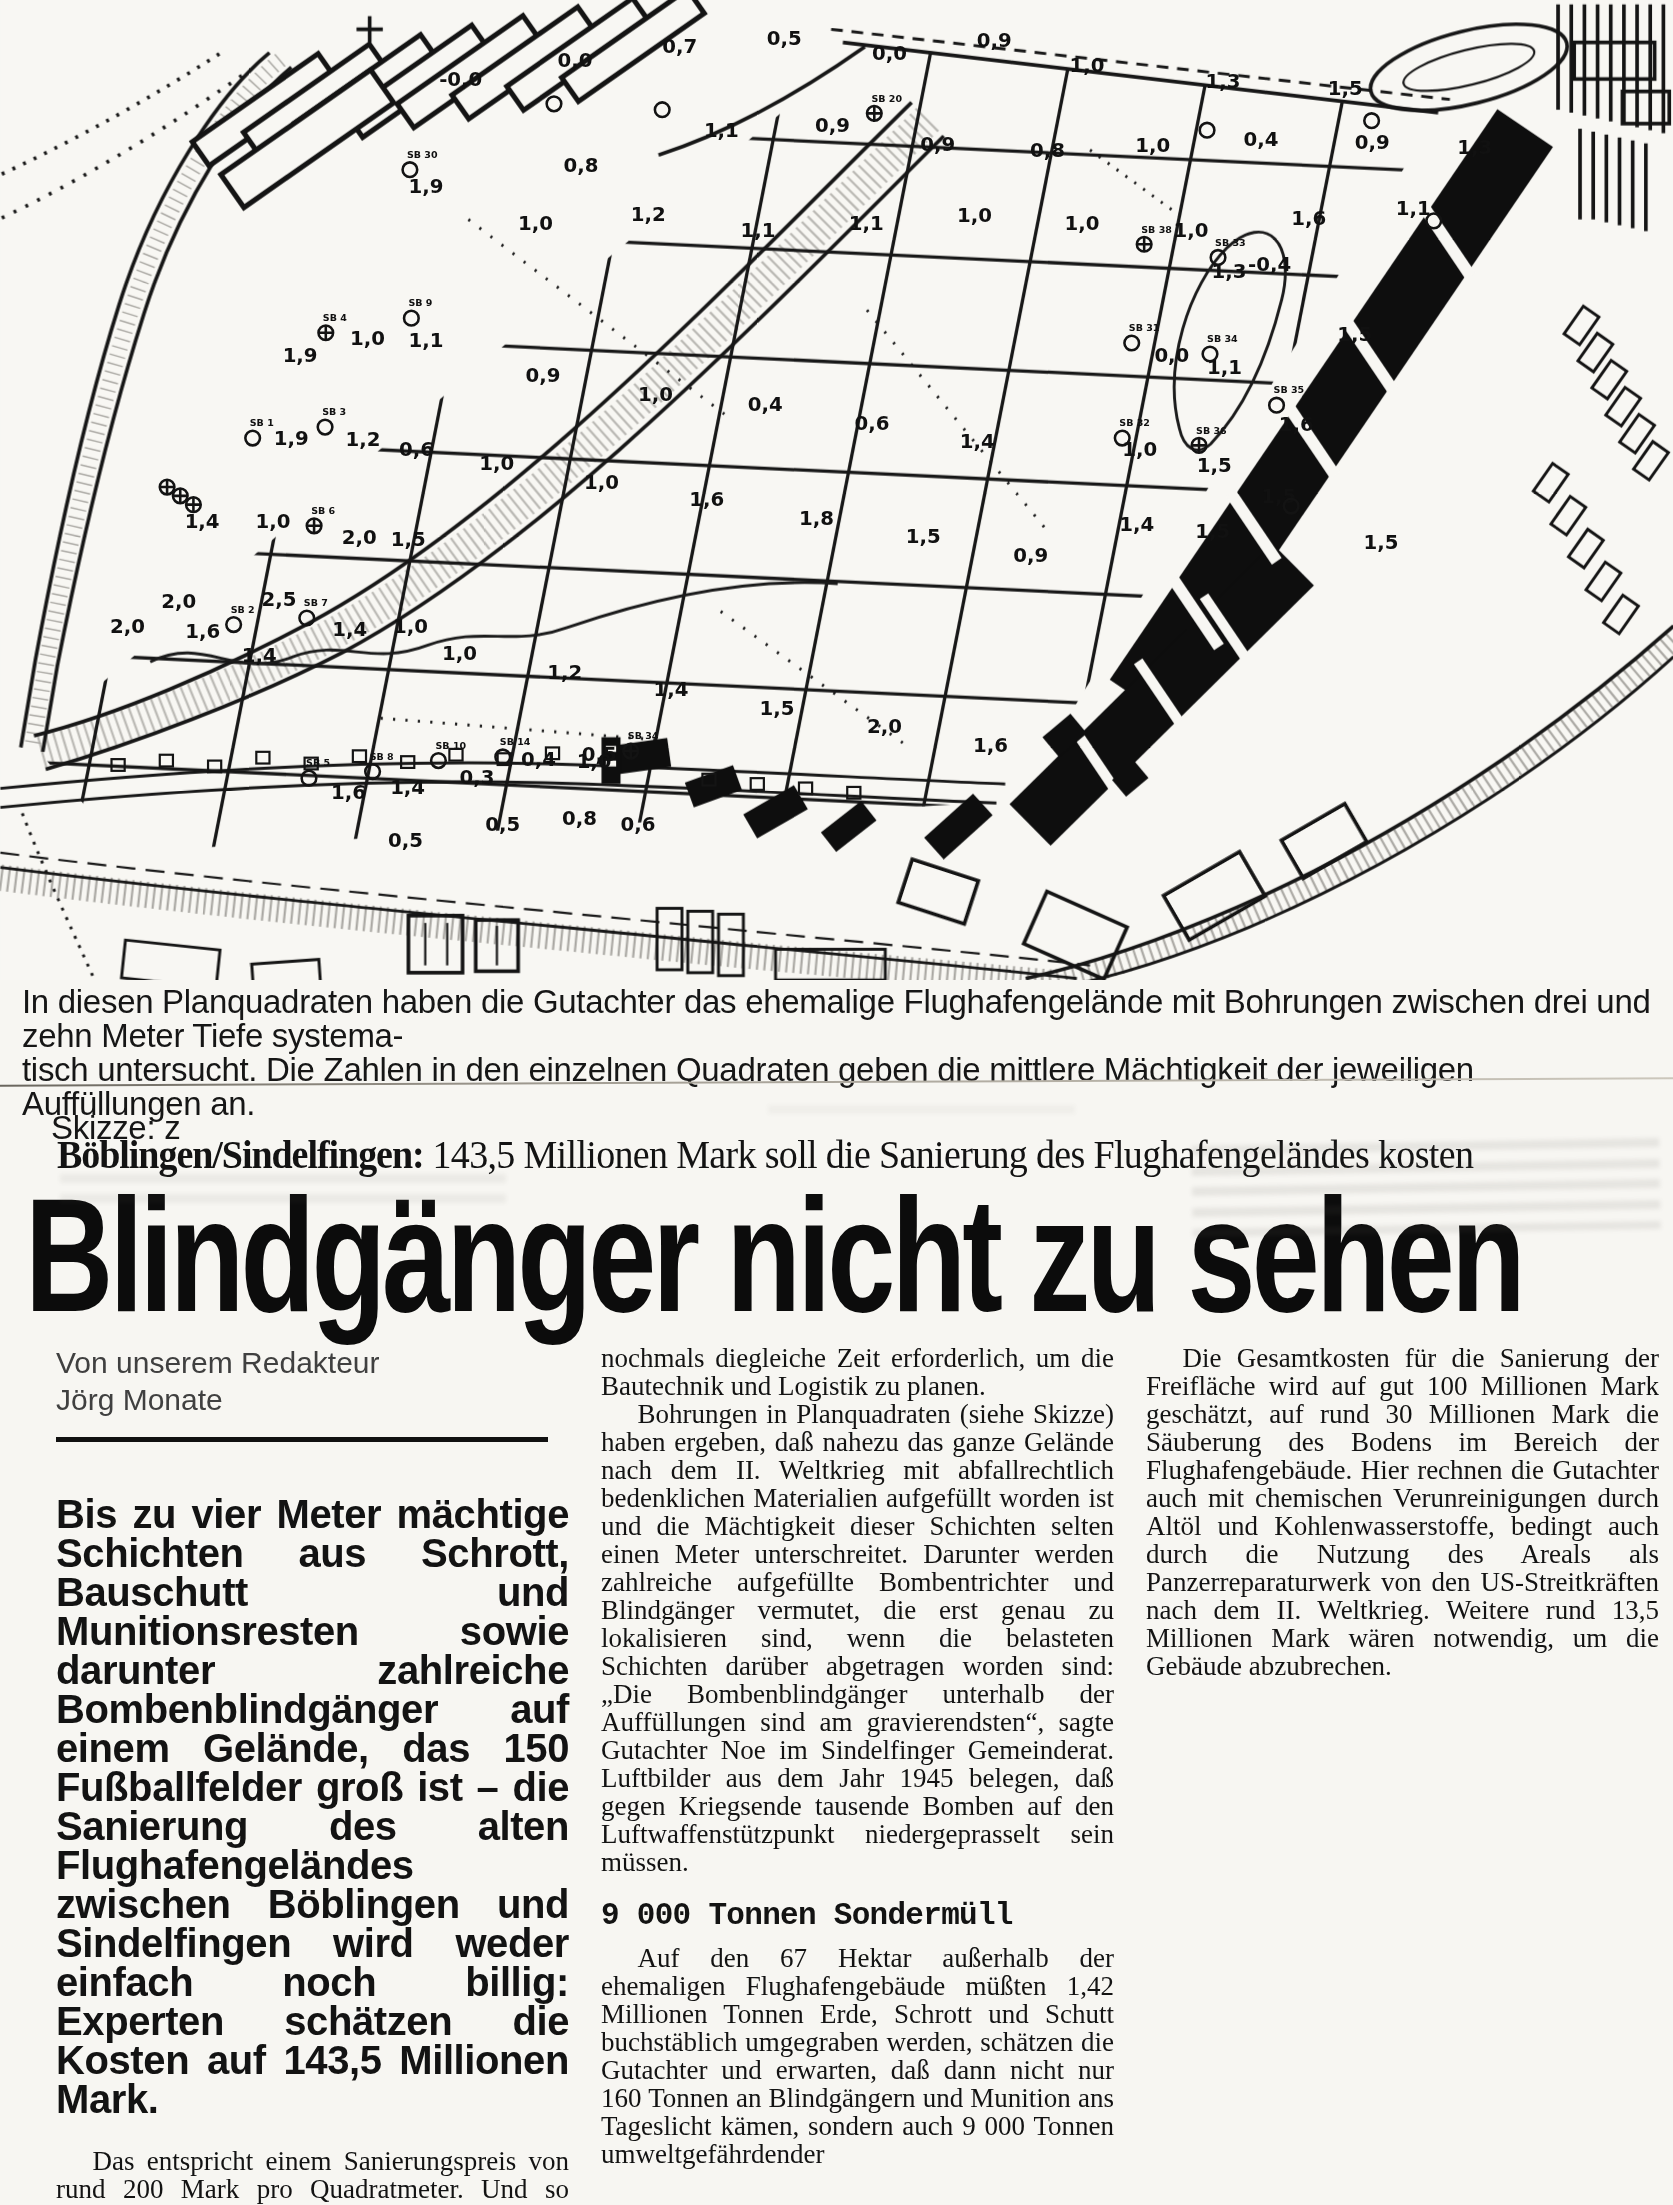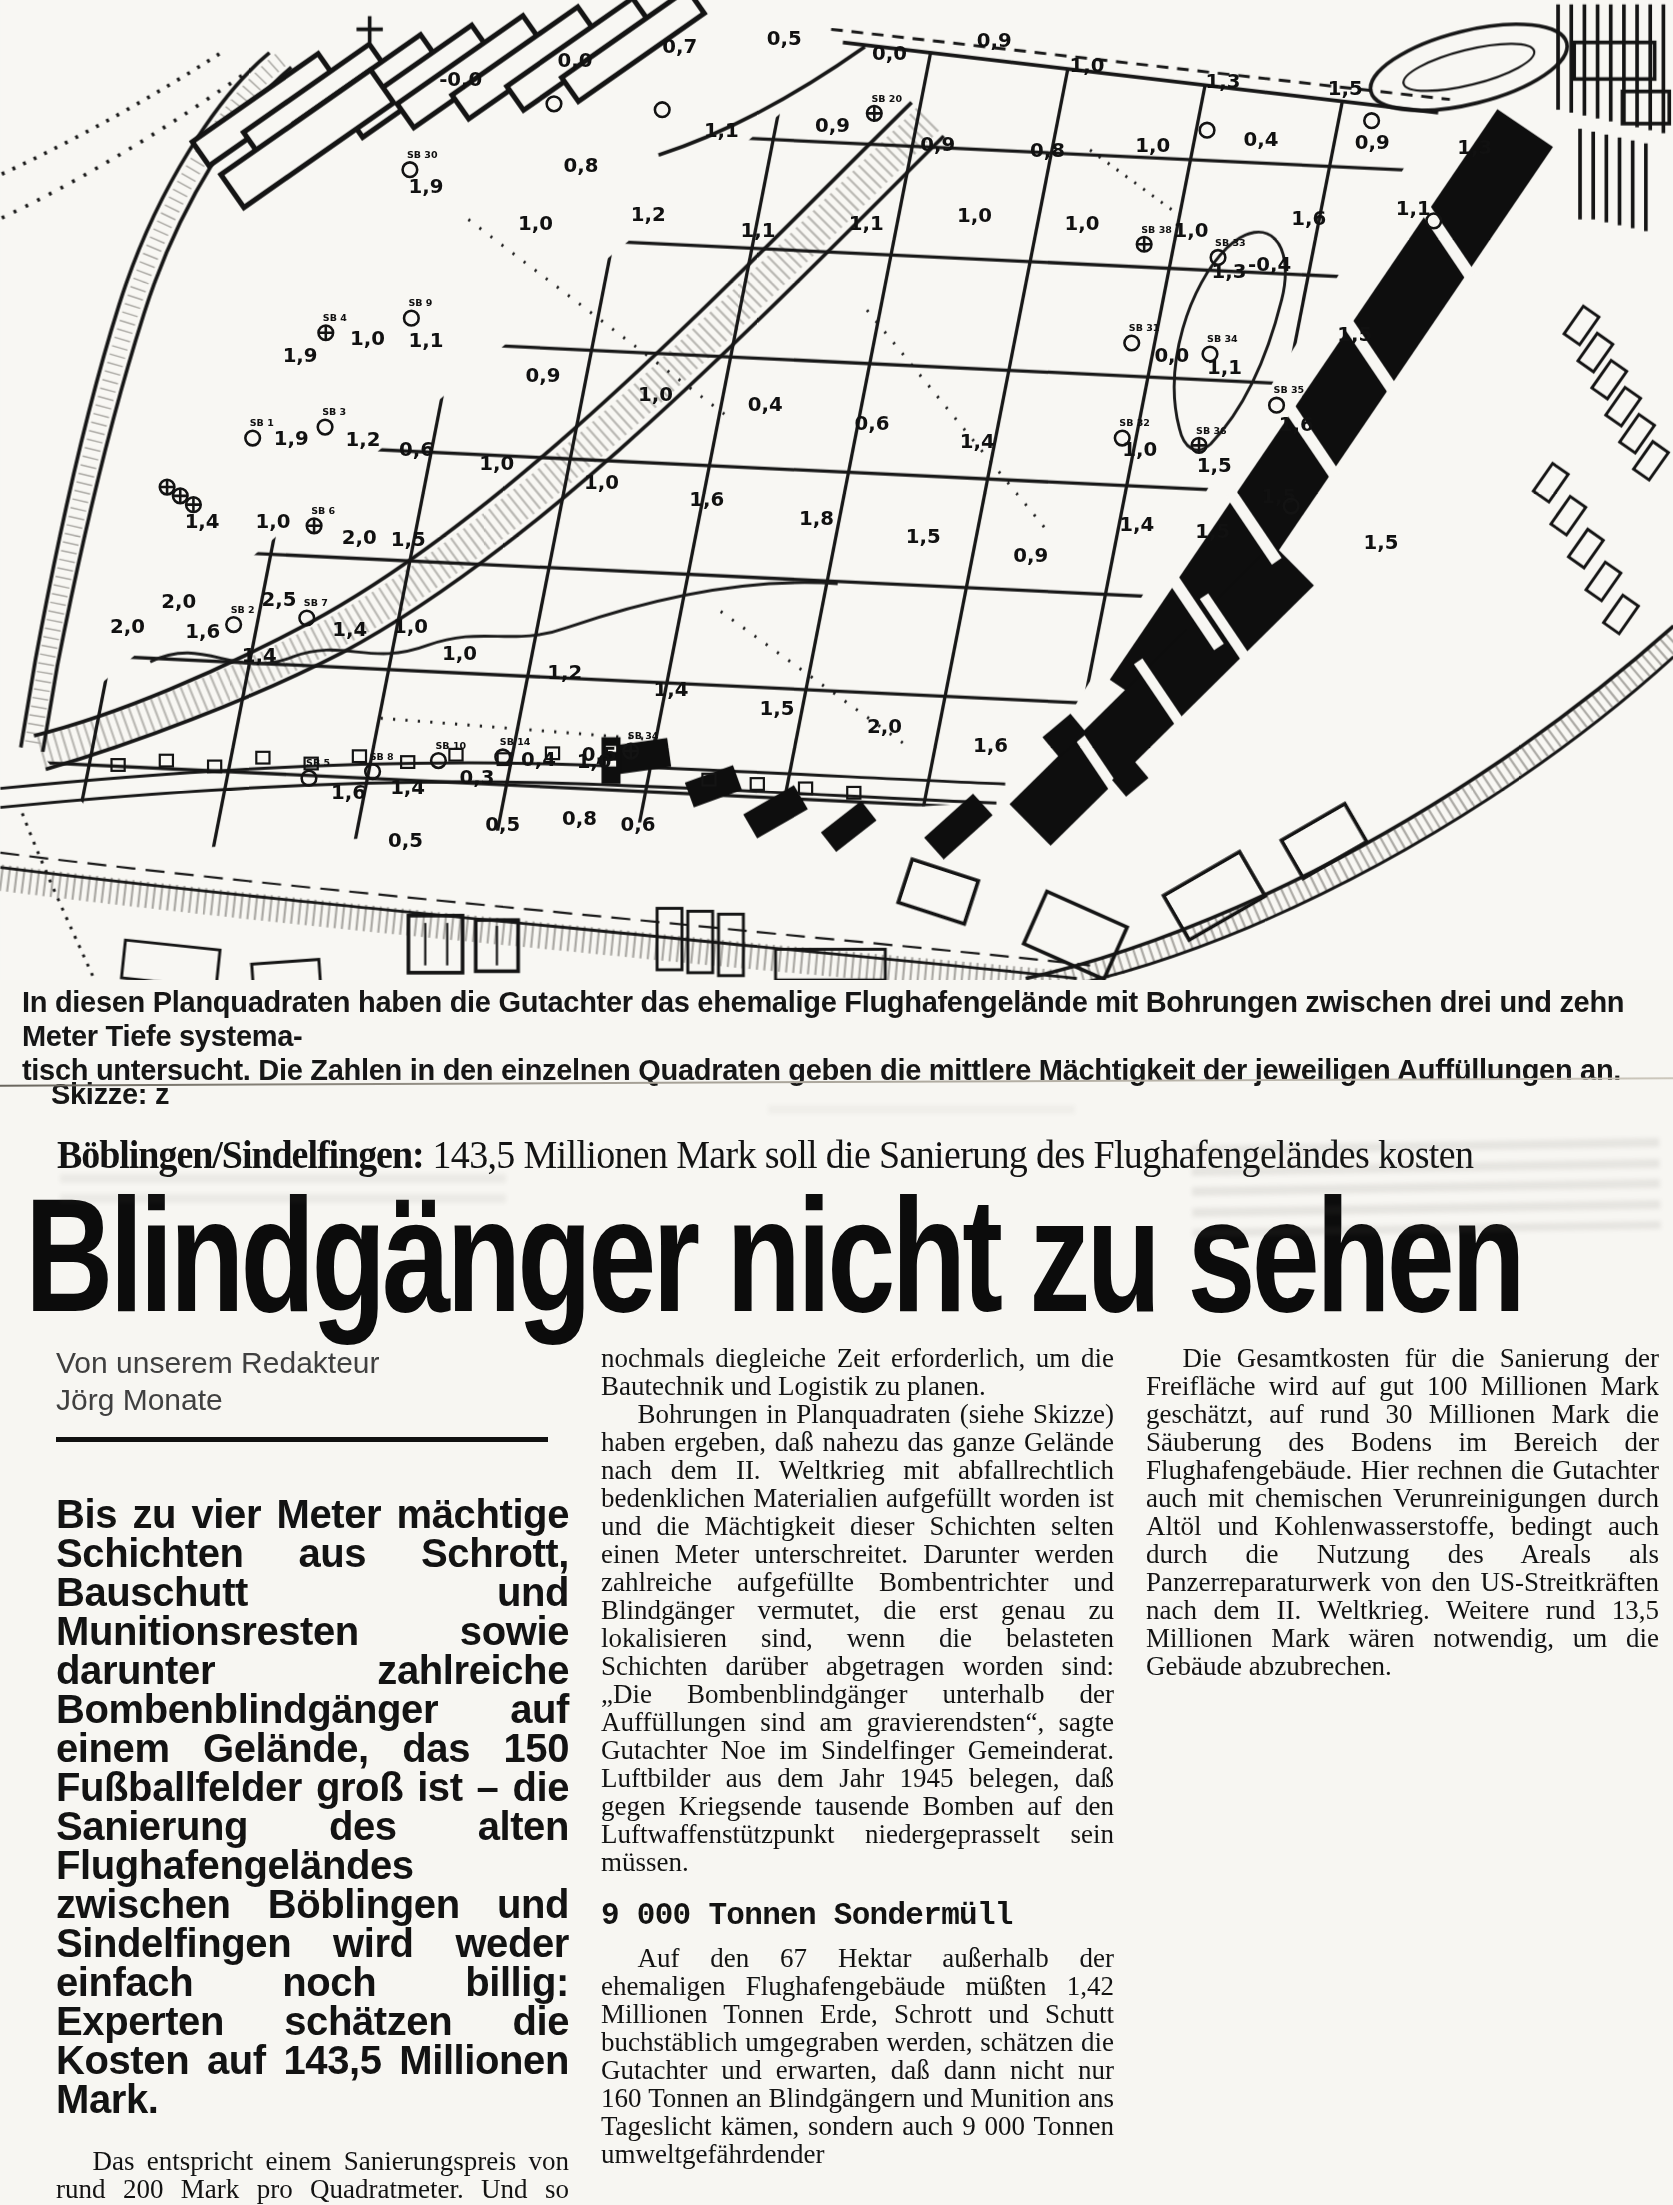--- a/index.html
+++ b/index.html
@@ -4,22 +4,22 @@
 <style>
   html,body{margin:0;padding:0;background:#e8e6e0;}
   .page{position:relative;width:1674px;height:2205px;background:#f7f6f2;overflow:hidden;
         font-family:"Liberation Sans",sans-serif;color:#131313;}
   
   .map{position:absolute;top:0;left:0;width:1674px;height:980px;}
   #map-svg{display:block;width:1674px;height:980px;}
   #map-svg .cellv{font:700 27px "DejaVu Sans",sans-serif;fill:#111;stroke:none;}
   #map-svg .bhl{font:700 13px "DejaVu Sans",sans-serif;fill:#111;stroke:none;}
   
-  .caption{position:absolute;top:985px;left:22px;width:1637px;font-size:29px;line-height:34px;
-           letter-spacing:-0.3px;color:#161616;font-weight:bold;}
+  .caption{position:absolute;top:985px;left:22px;width:1637px;font-size:33px;line-height:34px;
+           letter-spacing:-0.3px;color:#161616;}
   .cap-line2{display:flex;justify-content:space-between;flex-direction:column;}
   .credit{transform:translateY(-10.2px);white-space:nowrap;margin-left:29px;}
   
   .rule-light{position:absolute;top:1081px;left:0;width:1674px;height:2.2px;
               background:linear-gradient(90deg,#6a665e 0%,#a39e94 35%,#ccc7bc 100%);
               transform:rotate(-.25deg);}
   .kicker{position:absolute;top:1131px;left:57px;font-family:"Liberation Serif",serif;
           font-size:40px;letter-spacing:-0.7px;white-space:nowrap;transform:scaleX(.95);
           transform-origin:left top;}
   .kicker b{font-weight:700;letter-spacing:-1.1px;}

